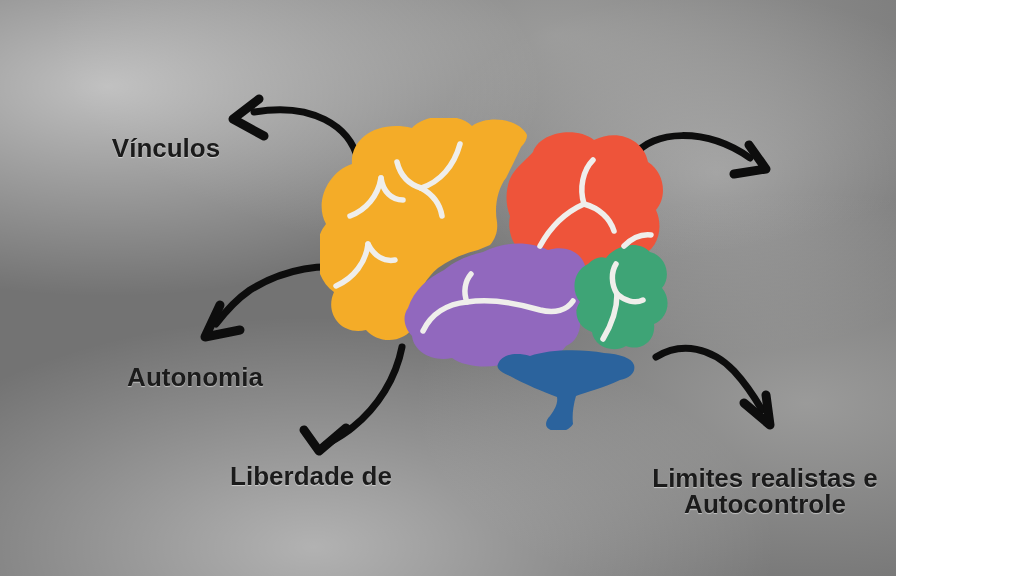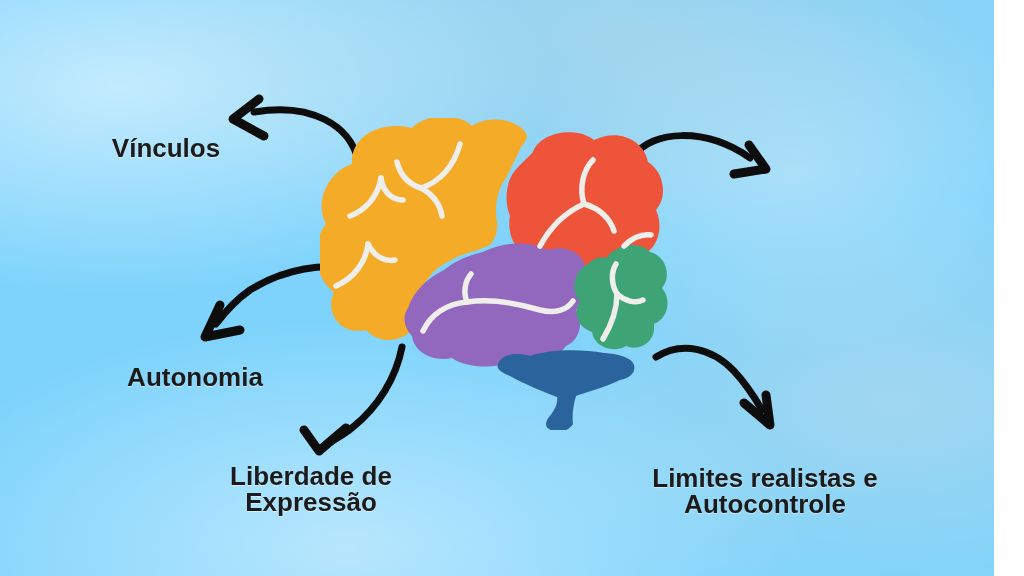--- a/index.html
+++ b/index.html
@@ -1,18 +1,18 @@
 <!DOCTYPE html>
 <html><head>
 <meta charset="utf-8">
 <style>
   html,body{margin:0;padding:0;}
   .canvas{
-    position:relative;width:994px;height:576px;overflow:hidden;
-    background:#7dd3fc;
+    position:relative;width:896px;height:576px;overflow:hidden;
+    background:#737373;
     font-family:"Liberation Sans",sans-serif;
   }
   .bg-clouds{
     position:absolute;inset:0;
     background:
       radial-gradient(ellipse 620px 300px at 12% 15%, rgba(255,255,255,.55), rgba(255,255,255,0) 70%),
       radial-gradient(ellipse 700px 320px at 62% 6%, rgba(214,214,212,.40), rgba(214,214,212,0) 72%),
       radial-gradient(ellipse 560px 300px at 90% 70%, rgba(219,219,217,.38), rgba(219,219,217,0) 70%),
       radial-gradient(ellipse 640px 320px at 35% 95%, rgba(255,255,255,.45), rgba(255,255,255,0) 72%),
       radial-gradient(ellipse 420px 260px at 80% 30%, rgba(255,255,255,.30), rgba(255,255,255,0) 70%);
@@ -132,21 +132,20 @@
     <span>Vínculos</span>
   </div>
 
 
   <div class="label" id="label-autonomia">
     <span>Autonomia</span>
   </div>
 
   <div class="label" id="label-liberdade">
     <span>Liberdade de</span>
-    <span>Expressão</span>
   </div>
 
   <div class="label" id="label-limites">
     <span>Limites realistas e</span>
     <span>Autocontrole</span>
   </div>
 
 </div>
 
 </body></html>

